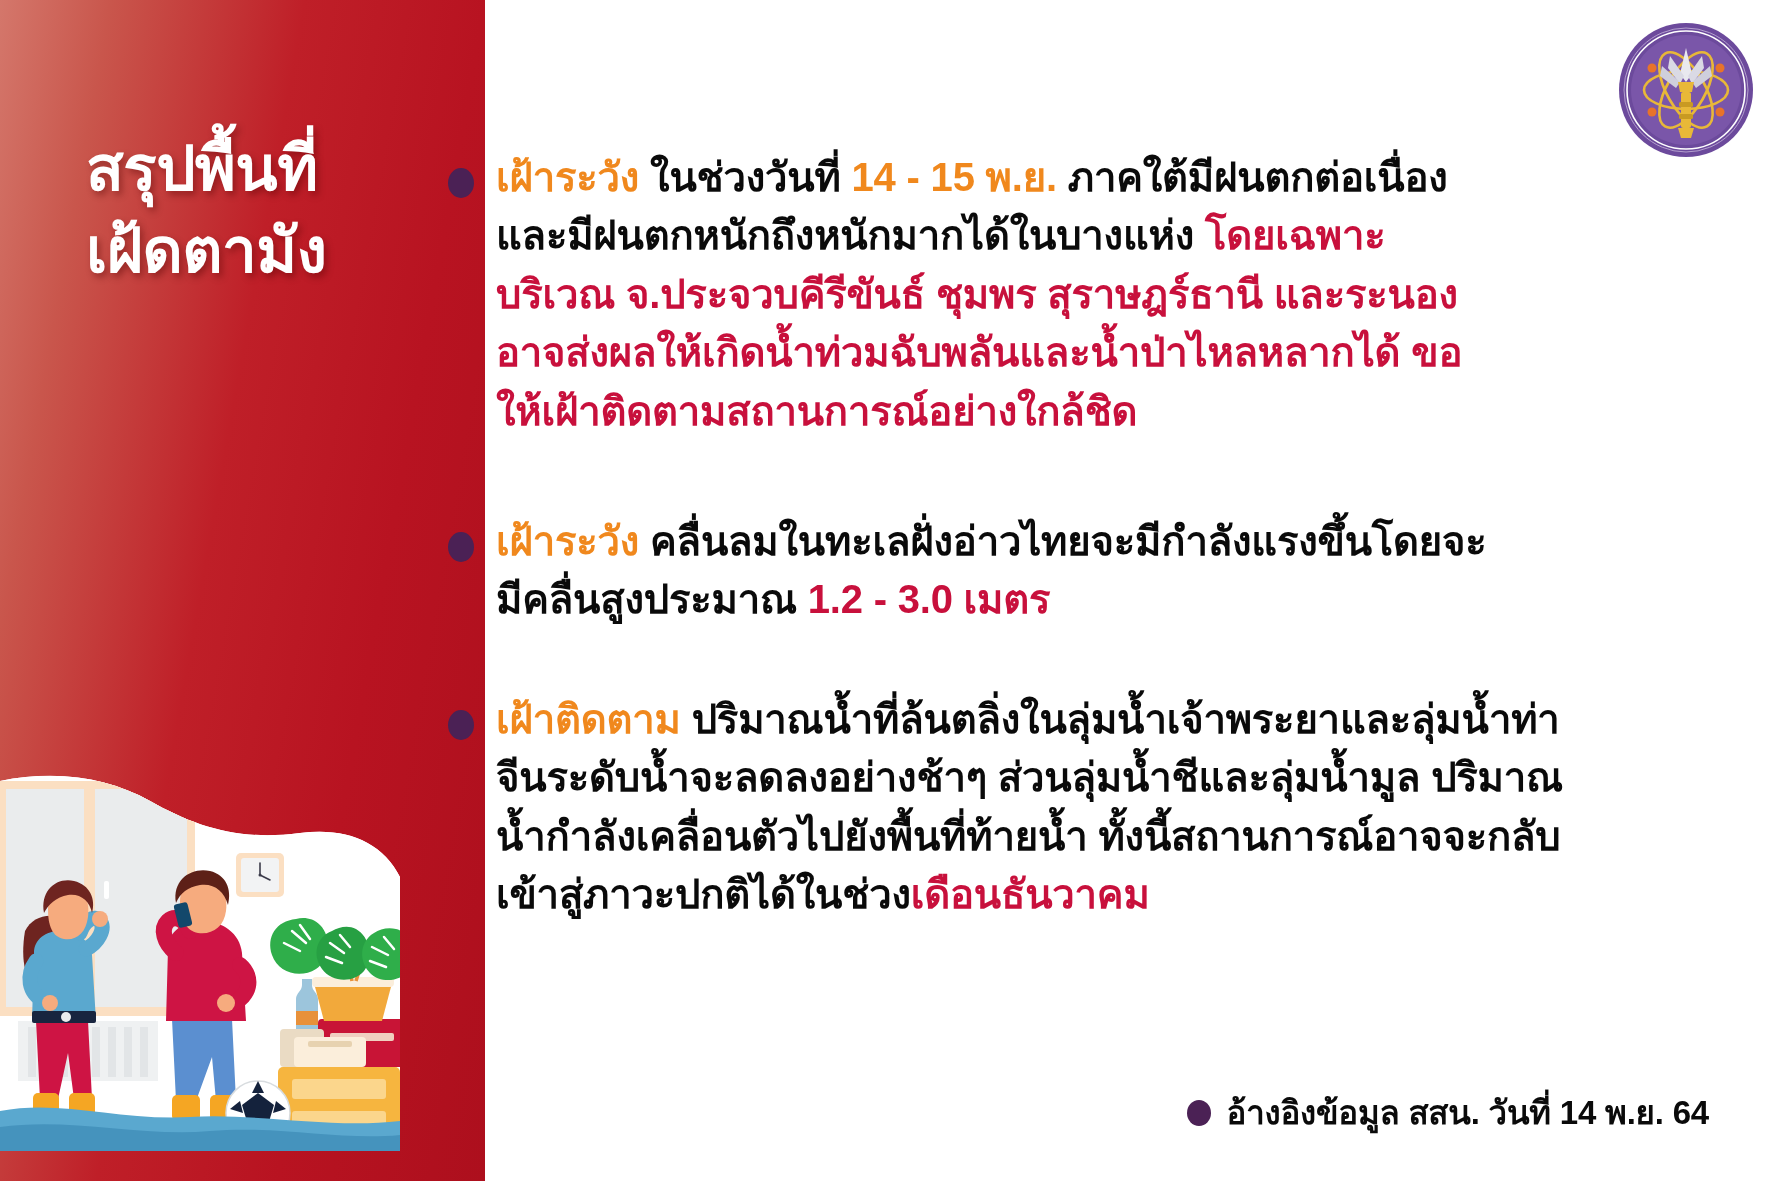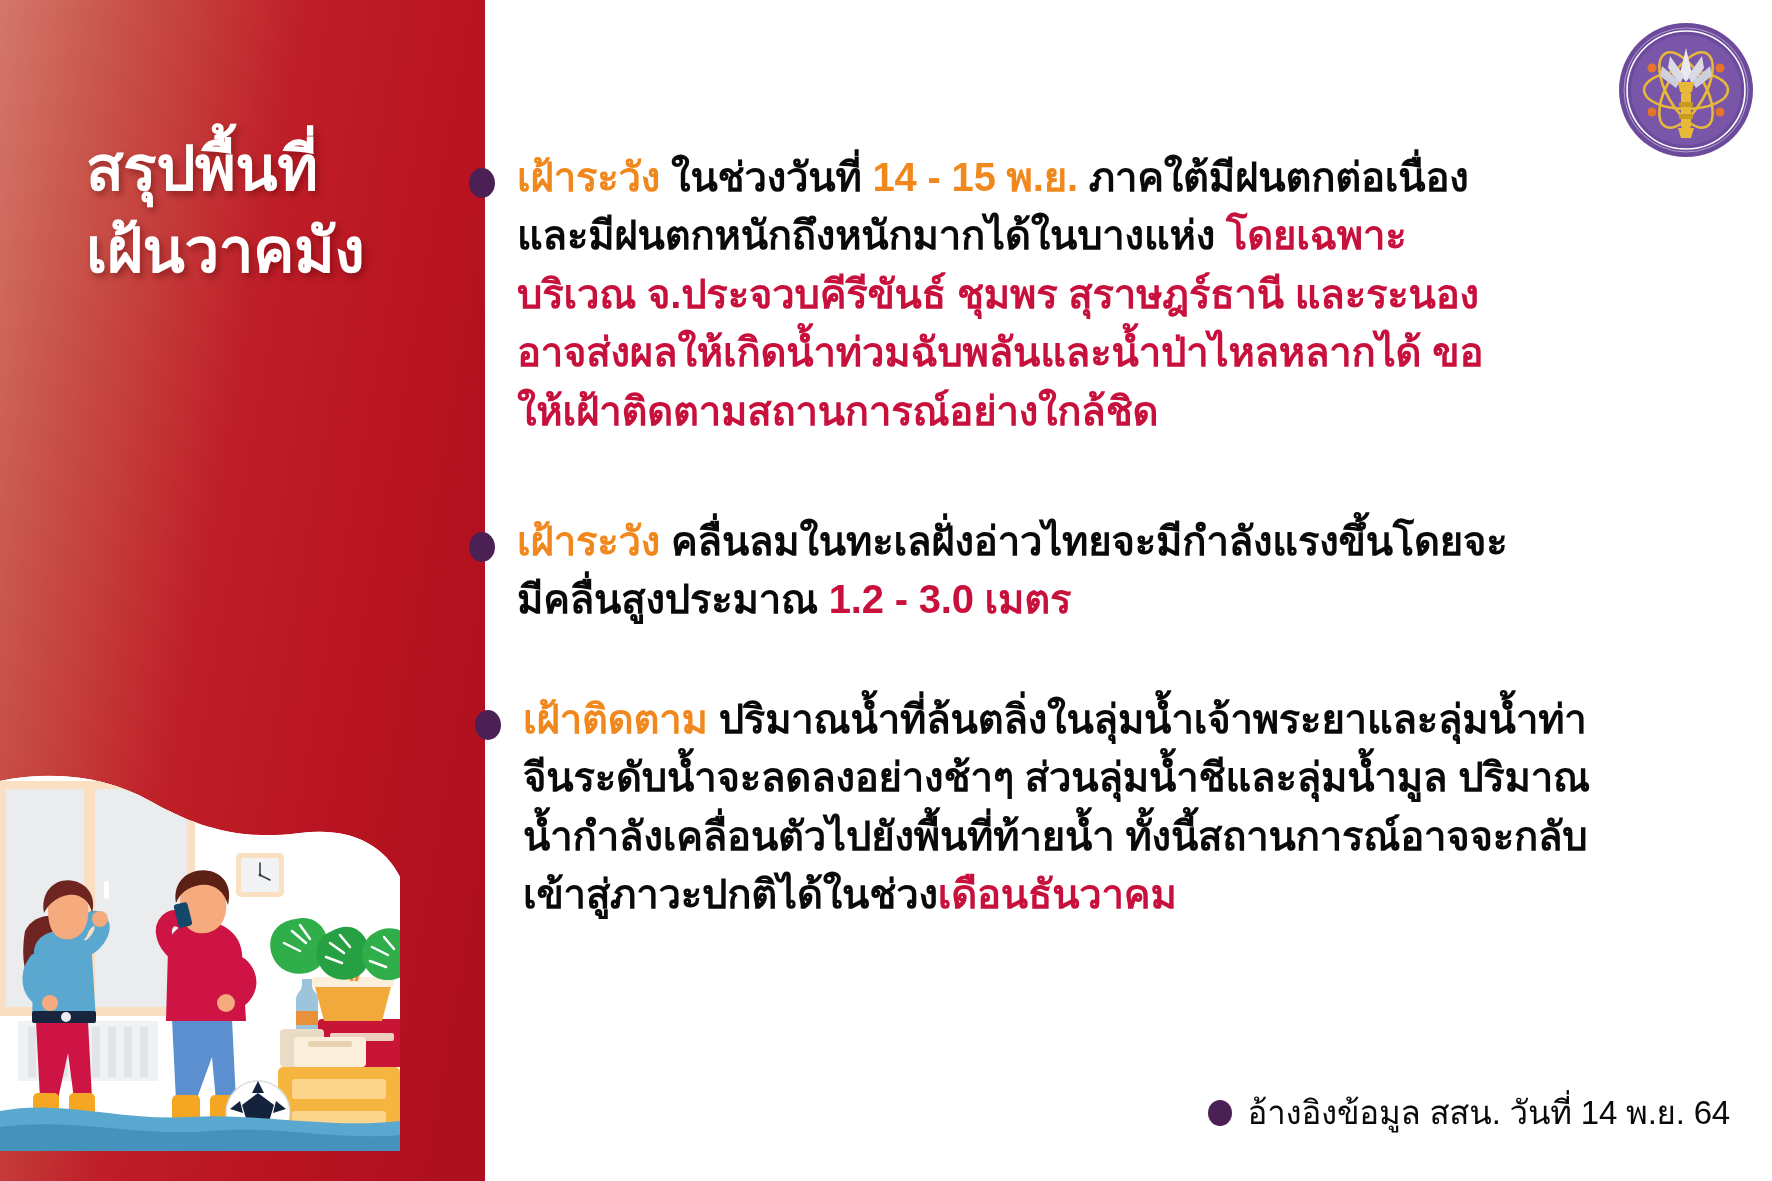--- a/index.html
+++ b/index.html
@@ -51,38 +51,38 @@
     left: 0;
     bottom: 30px;
     width: 440px;
     height: 470px;
   }
   .illustration svg { display: block; width: 100%; height: 100%; }
 
   
   .content {
     position: absolute;
-    left: 485px;
+    left: 464px;
     top: 0;
     width: 1287px;
     height: 1181px;
     padding: 5px;
   }
 
   .bullet-block {
     position: absolute;
     left: 0;
     width: 1287px;
     display: flex;
     align-items: flex-start;
   }
 
   #block-1 { top: 148px; }
   #block-2 { top: 512px; }
-  #block-3 { top: 690px; margin-left: 6px; }
+  #block-3 { top: 690px; }
 
   .bullet-dot {
     flex: 0 0 auto;
     width: 26px;
     height: 30px;
     border-radius: 50%;
     background: #4b2155;
     margin-top: 20px;
     margin-right: 22px;
     margin-left: -16px;
@@ -115,21 +115,21 @@
   }
   .credit-dot {
     width: 24px;
     height: 26px;
     border-radius: 50%;
     background: #4b2155;
     flex: 0 0 auto;
   }
   .credit-text {
     font-size: 33px;
-    font-weight: normal;
+    font-weight: bold;
     color: #0a0a0a;
     letter-spacing: -0.2px;
   }
 
   
   .logo {
     position: absolute;
     right: 12px;
     top: 16px;
     width: 148px;
@@ -138,21 +138,21 @@
   .logo svg { display: block; width: 100%; height: 100%; }
 </style>
 </head>
 <body>
 
 <div id="poster">
 
   <div class="left-panel">
 
     <div class="panel-title">สรุปพื้นที่
-เฝ้นวาคมัง</div>
+เฝ้ดตามัง</div>
 
     <div class="illustration">
       <svg viewBox="0 0 440 470" xmlns="http://www.w3.org/2000/svg">
         <defs>
           <clipPath id="scene-clip">
             <path d="M0,100 C60,88 110,98 150,120 C196,146 240,160 300,152 C345,146 382,160 400,196
                      L400,470 L0,470 Z"></path>
           </clipPath>
         </defs>
 

